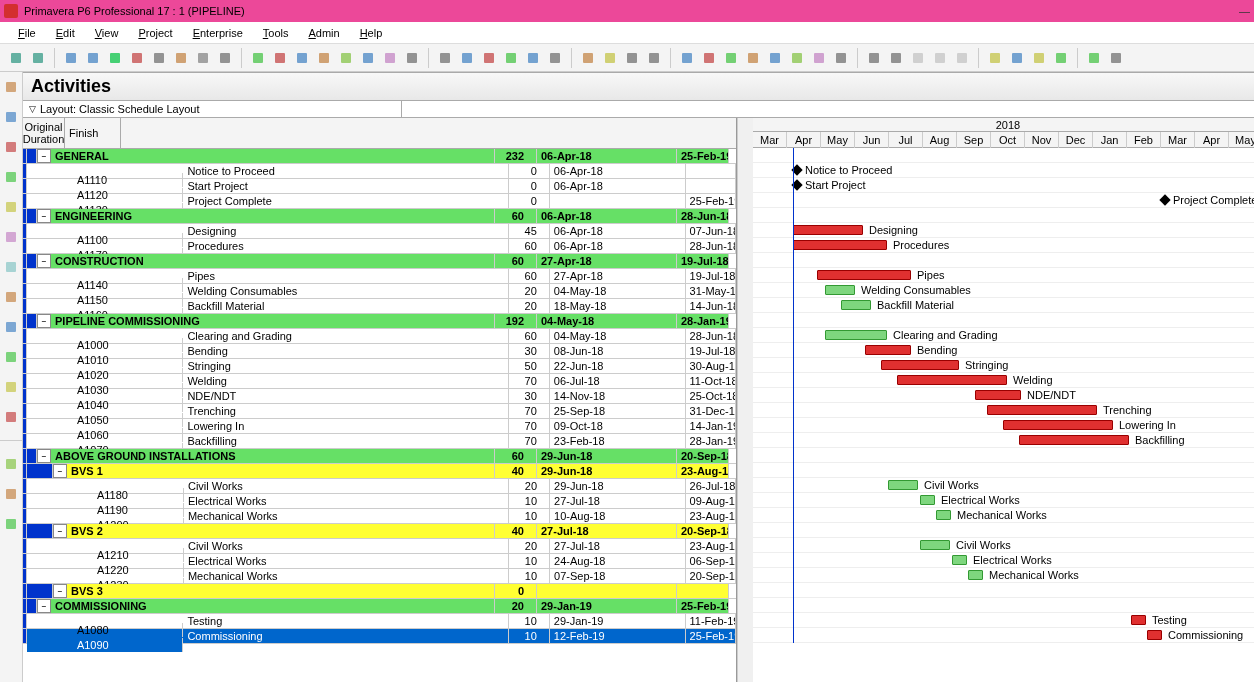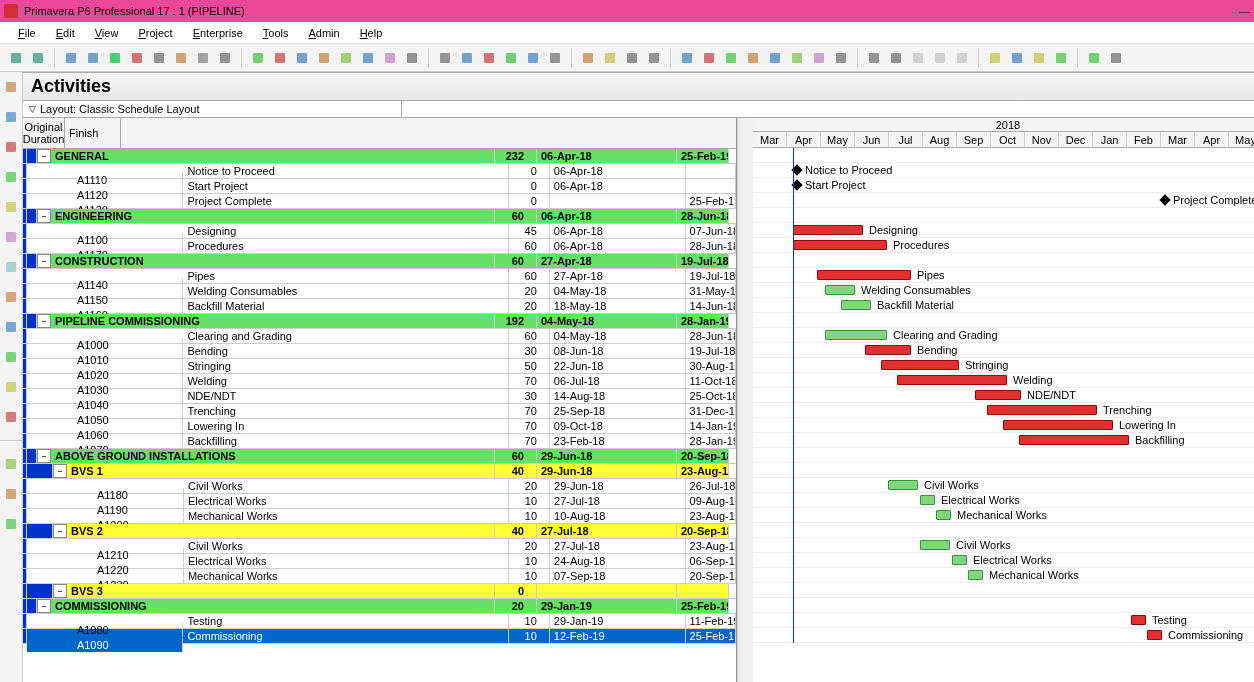--- a/index.html
+++ b/index.html
@@ -574,21 +574,21 @@
               <div class="c-name">Welding</div>
               <div class="c-dur">70</div>
               <div class="c-start">06-Jul-18</div>
               <div class="c-finish">11-Oct-18</div>
             </div>
             <div class="row act">
               <div class="c-edge"></div>
               <div class="c-id">A1040</div>
               <div class="c-name">NDE/NDT</div>
               <div class="c-dur">30</div>
-              <div class="c-start">14-Aug-18</div>
+              <div class="c-start">14-Nov-18</div>
               <div class="c-finish">25-Oct-18</div>
             </div>
             <div class="row act">
               <div class="c-edge"></div>
               <div class="c-id">A1050</div>
               <div class="c-name">Trenching</div>
               <div class="c-dur">70</div>
               <div class="c-start">25-Sep-18</div>
               <div class="c-finish">31-Dec-18</div>
             </div>

